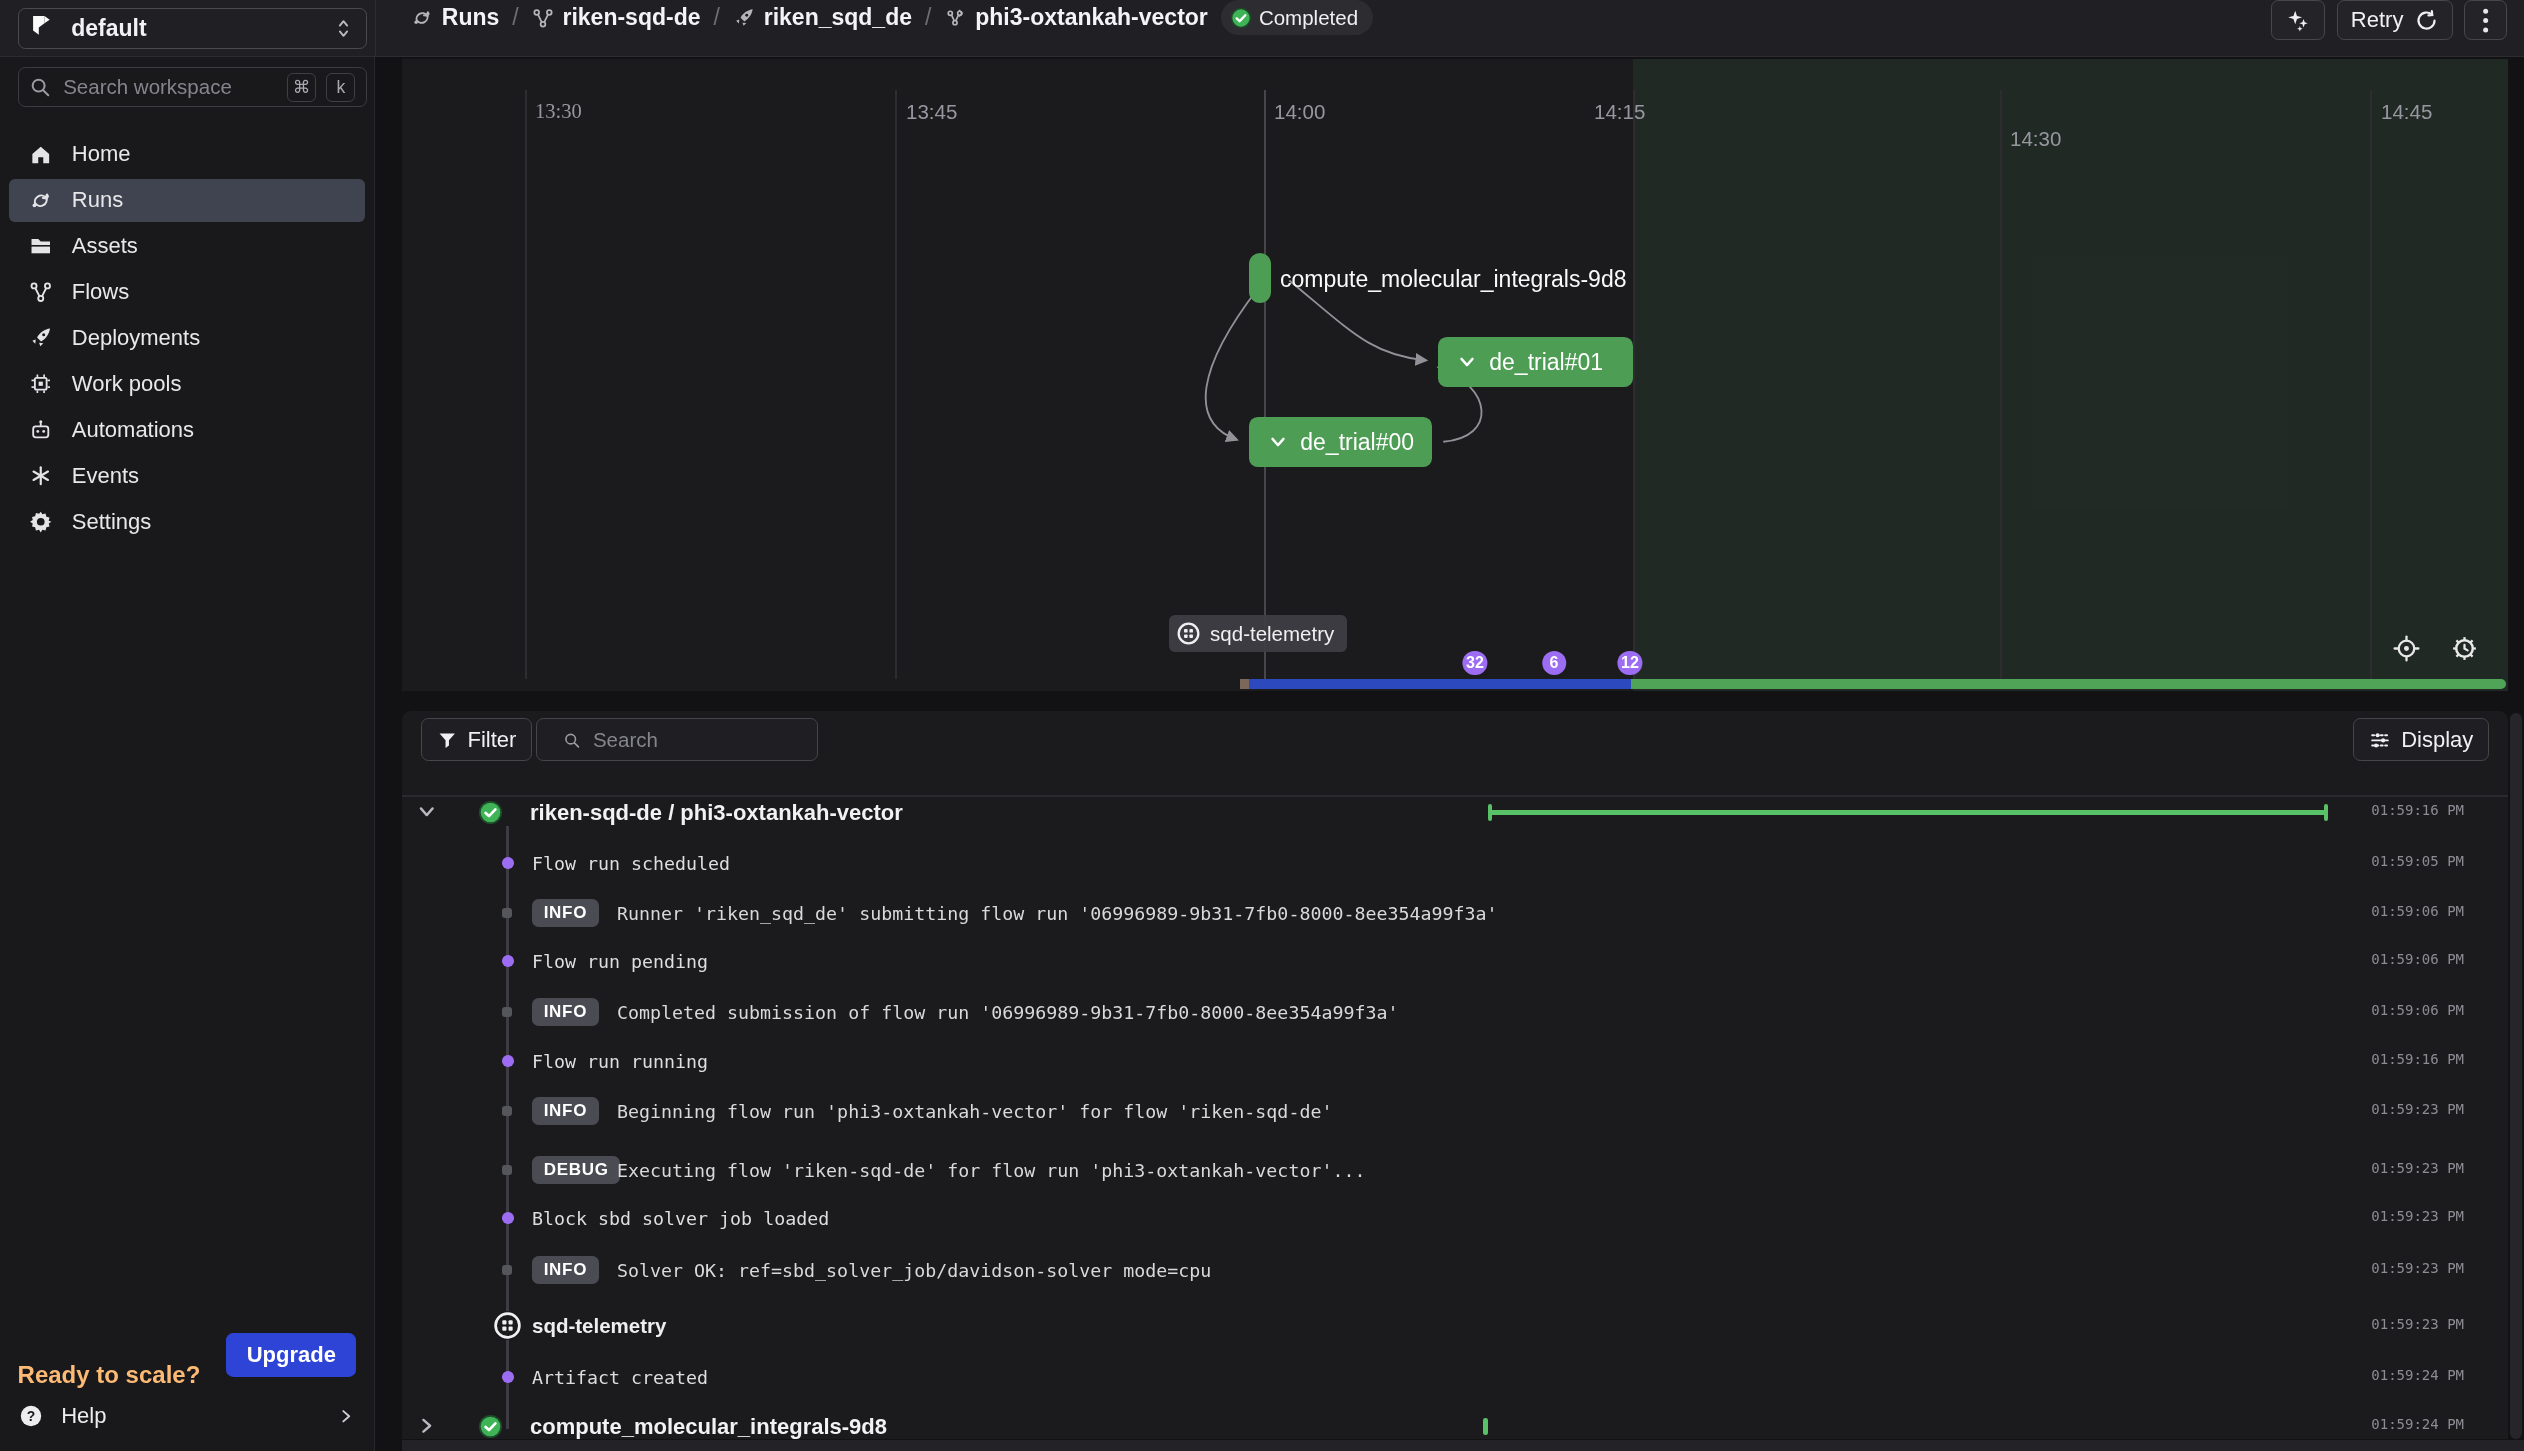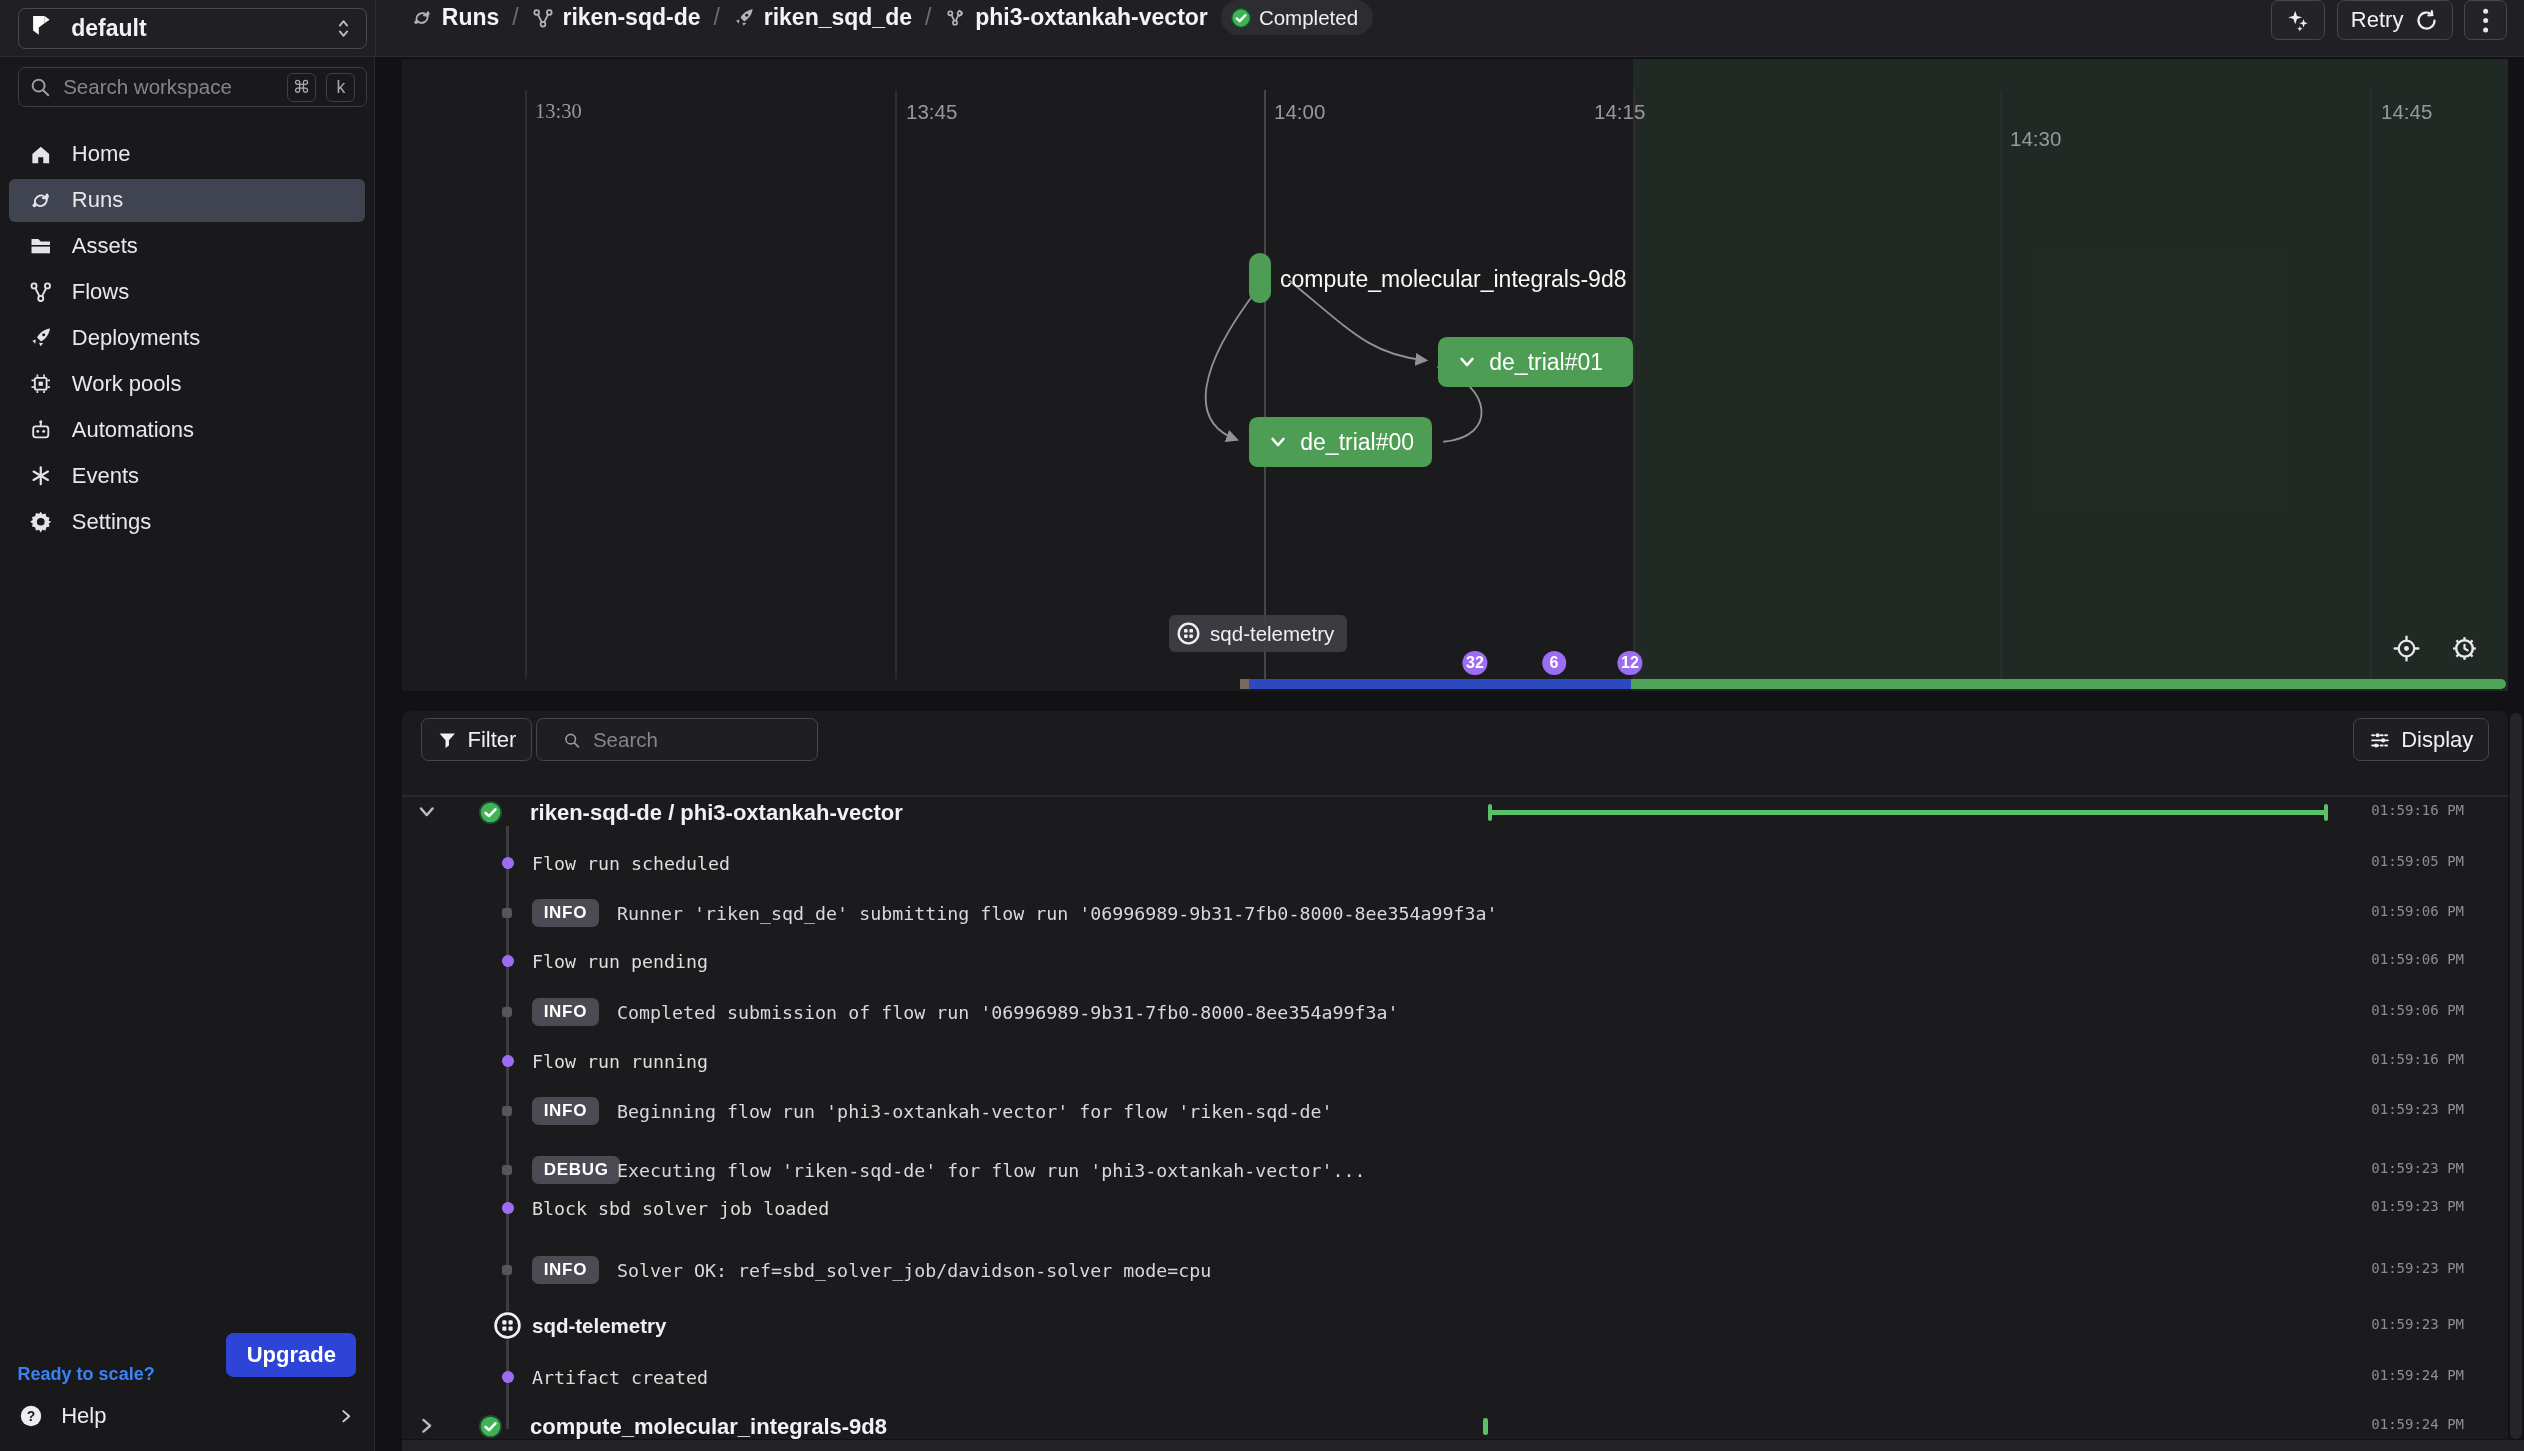--- a/index.html
+++ b/index.html
@@ -32,21 +32,21 @@
                    font-family:"Liberation Sans",sans-serif;}
   .search-ws input::placeholder{color:#85858d;}
   .key-cap{min-width:29px;height:29px;border:1.5px solid #3f3f46;border-radius:5.9px;display:flex;align-items:center;
            justify-content:center;font-size:17.6px;color:#a9a9b0;padding:0 4.4px;box-sizing:border-box;}
   #nav{position:absolute;left:0;top:73px;width:374px;}
   .nav-item{position:relative;margin:2.9px 8.8px;height:43px;border-radius:5.9px;display:flex;align-items:center;gap:19px;
             padding:0 20.5px;box-sizing:border-box;font-size:22px;color:#e8e8ea;cursor:pointer;}
   .nav-item.active{background:#3f4450;}
   #sb-footer{position:absolute;left:0;bottom:0;width:374px;}
   .upsell-row{position:absolute;left:17.6px;right:17.6px;bottom:73px;height:47px;display:flex;align-items:center;justify-content:space-between;}
-  .upsell-text{font-size:18px;font-weight:600;color:#3b82f6;margin-top:40px;}
+  .upsell-text{font-size:24px;font-weight:600;color:#fdba74;margin-top:40px;}
   .upgrade-btn{background:#2e44d6;border-radius:7.3px;height:44px;padding:0 20.5px;display:flex;align-items:center;
                color:#fff;font-size:22px;font-weight:600;cursor:pointer;}
   .help-row{position:absolute;left:17.6px;right:17.6px;bottom:13px;height:44px;display:flex;align-items:center;gap:17.6px;
             font-size:22px;color:#ededef;cursor:pointer;}
   .help-row .spacer{flex:1;}
 
   
   #timeline{position:absolute;left:402px;top:59px;width:2106px;height:632px;background:#1b1b1e;overflow:hidden;}
   .tint{position:absolute;left:1231px;top:0;width:875px;height:632px;background:rgba(86,170,96,0.10);}
   .gridline{position:absolute;top:31px;bottom:11.7px;width:1.5px;background:#2c2c31;}
@@ -516,21 +516,21 @@
           <span class="ev-badge">INFO</span>
           <span class="ev-log-text">Beginning flow run 'phi3-oxtankah-vector' for flow 'riken-sqd-de'</span>
           <span class="ev-time">01:59:23 PM</span>
         </div>
         <div class="ev-row" style="top: 434px;">
           <span class="ev-square"></span>
           <span class="ev-badge">DEBUG</span>
           <span class="ev-log-text">Executing flow 'riken-sqd-de' for flow run 'phi3-oxtankah-vector'...</span>
           <span class="ev-time">01:59:23 PM</span>
         </div>
-        <div class="ev-row" style="top: 472px;">
+        <div class="ev-row" style="top: 482px;">
           <span class="ev-dot"></span>
           <span class="ev-state-text">Block sbd solver job loaded</span>
           <span class="ev-time">01:59:23 PM</span>
         </div>
         <div class="ev-row" style="top: 534px;">
           <span class="ev-square"></span>
           <span class="ev-badge">INFO</span>
           <span class="ev-log-text">Solver OK: ref=sbd_solver_job/davidson-solver mode=cpu</span>
           <span class="ev-time">01:59:23 PM</span>
         </div>

